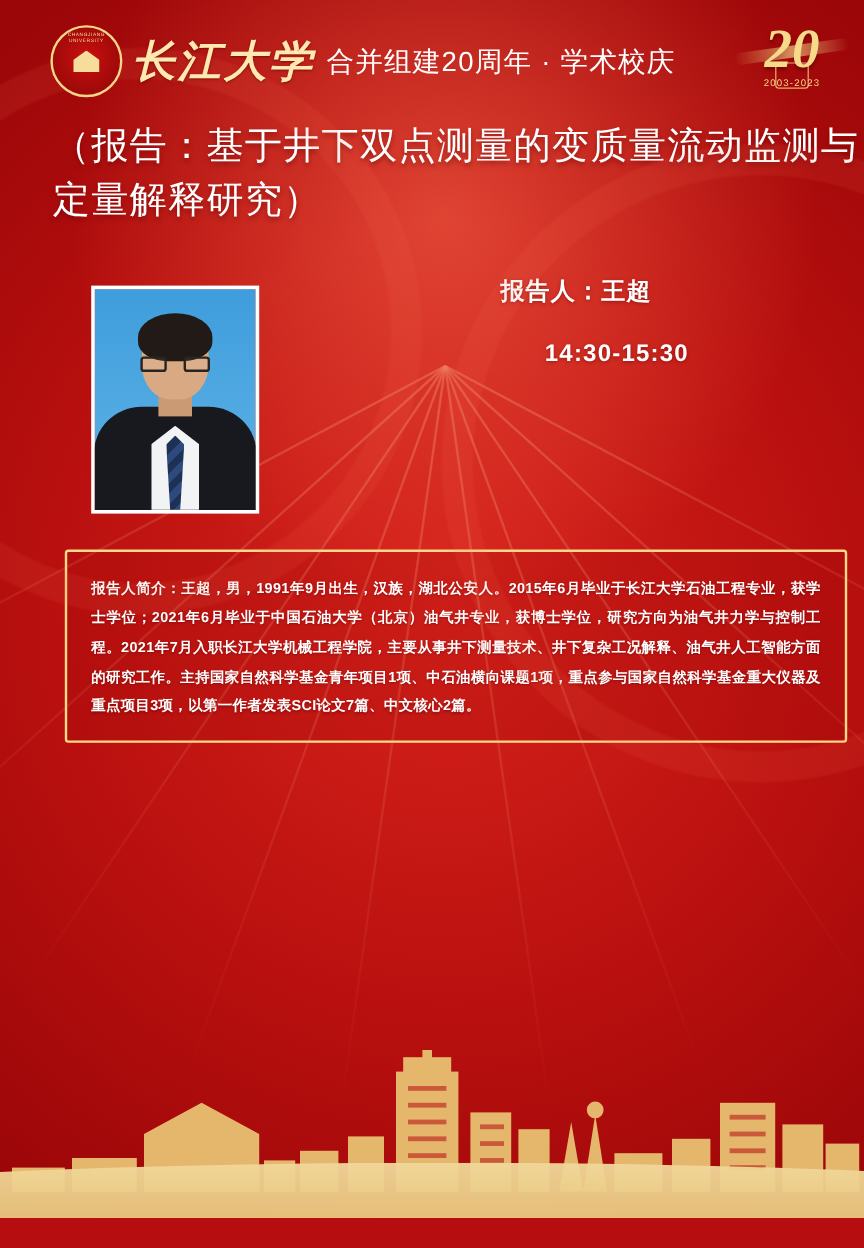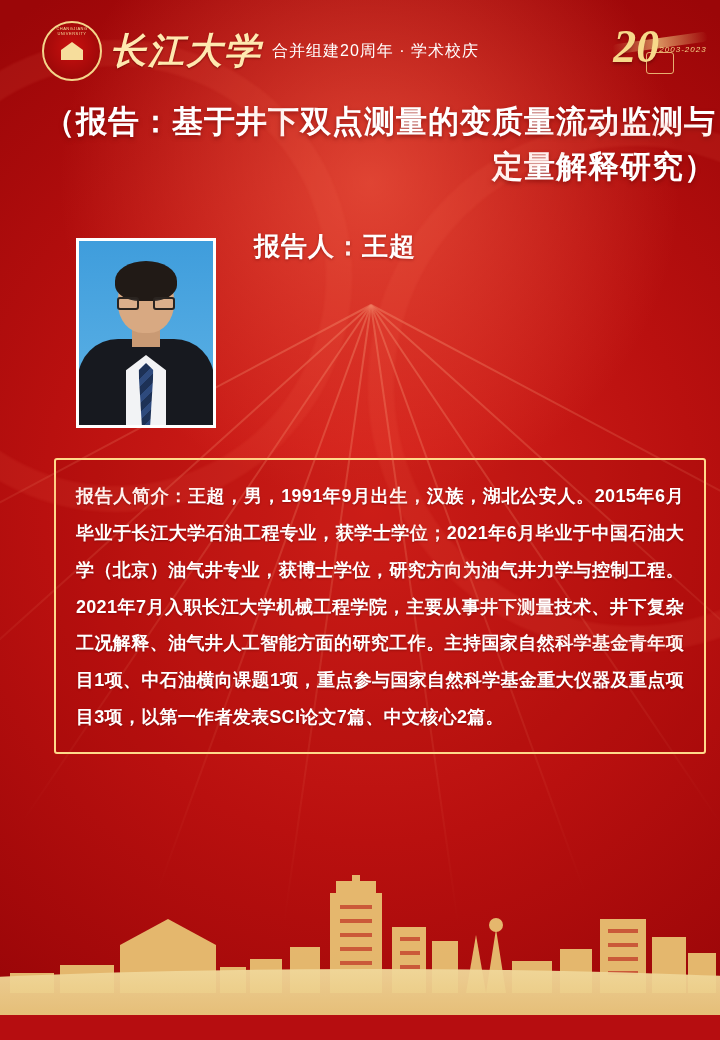--- a/index.html
+++ b/index.html
@@ -90,51 +90,50 @@
     font-size: 36px;
     font-weight: bold;
     font-style: italic;
     color: #ffe9b0;
     letter-spacing: 2px;
     text-shadow: 0 1px 2px rgba(90,0,0,0.6);
     line-height: 1;
     margin-right: 10px;
   }
   .anniv-text {
-    font-size: 16px;
+    font-size: 23px;
     color: #ffffff;
     letter-spacing: 1px;
     white-space: nowrap;
   }
   .badge20 {
     position: absolute;
     right: 24px;
     top: 8px;
     width: 112px;
     height: 78px;
     display: flex;
-    flex-direction: row;
+    flex-direction: column;
     align-items: center;
     justify-content: center;
   }
   .badge20 .num {
     font-family: "Liberation Serif", serif;
     font-size: 46px;
     font-weight: bold;
     font-style: italic;
     color: #f7d98a;
     line-height: 0.9;
     text-shadow: 0 2px 3px rgba(80,0,0,0.5);
   }
   .badge20 .sub {
     font-size: 8px;
     color: #f7d98a;
     letter-spacing: 1px;
     margin-top: 4px;
-    font-style: italic;
   }
   .badge20 .ribbon {
     position: absolute;
     left: 8px;
     top: 30px;
     width: 96px;
     height: 10px;
     background: linear-gradient(90deg, rgba(247,217,138,0.0), rgba(247,217,138,0.85), rgba(247,217,138,0.0));
     transform: rotate(-8deg);
     border-radius: 6px;
@@ -146,24 +145,24 @@
     width: 26px;
     height: 20px;
     border: 1px solid #f7d98a;
     border-radius: 3px;
     opacity: 0.8;
   }
 
   
   .title {
     margin: 8px 24px 16px 24px;
-    text-align: right;
+    text-align: left;
     color: #ffffff;
     font-size: 31px;
-    font-weight: bold;
+    font-weight: normal;
     line-height: 1.45;
     letter-spacing: 1px;
     text-shadow: 0 2px 4px rgba(100,0,0,0.55);
   }
 
   
   .info-wrap {
     display: flex;
     margin-top: 26px;
     padding: 0 34px;
@@ -263,26 +262,27 @@
     background: #c99a74;
   }
 
   .details {
     flex: 1;
     padding-left: 38px;
     padding-top: 16px;
     color: #ffffff;
   }
   .detail-row {
-    font-size: 26px;
+    font-size: 20px;
     font-weight: bold;
     line-height: 1.1;
     margin-bottom: 30px;
     letter-spacing: 1px;
     text-shadow: 0 1px 3px rgba(100,0,0,0.5);
+    text-align: center;
   }
   .detail-row.indent {
     padding-left: 68px;
     margin-bottom: 26px;
   }
   .detail-row.last {
     margin-bottom: 0;
     padding-left: 10px;
   }
 
@@ -290,21 +290,21 @@
   .bio-box {
     margin: 30px 34px 0 34px;
     border: 2px solid #ffd98a;
     border-radius: 3px;
     padding: 18px 20px 16px 20px;
     box-sizing: border-box;
     background: rgba(150,8,8,0.18);
   }
   .bio-text {
     color: #ffffff;
-    font-size: 18px;
+    font-size: 12px;
     font-weight: bold;
     line-height: 2.05;
     letter-spacing: 0.3px;
     text-align: justify;
     text-shadow: 0 1px 2px rgba(90,0,0,0.45);
   }
 
   
   .skyline {
     position: absolute;
@@ -369,20 +369,21 @@
       <div class="shirt"></div>
       <div class="tie"></div>
       <div class="neck"></div>
       <div class="head"></div>
       <div class="hair"></div>
       <div class="glasses"></div>
     </div>
 
     <div class="details">
       <div class="detail-row">报告人：王超</div>
+      <div class="detail-row indent">14:30-15:30</div>
     </div>
   </div>
 
   <div class="bio-box">
     <div class="bio-text">报告人简介：王超，男，1991年9月出生，汉族，湖北公安人。2015年6月毕业于长江大学石油工程专业，获学士学位；2021年6月毕业于中国石油大学（北京）油气井专业，获博士学位，研究方向为油气井力学与控制工程。2021年7月入职长江大学机械工程学院，主要从事井下测量技术、井下复杂工况解释、油气井人工智能方面的研究工作。主持国家自然科学基金青年项目1项、中石油横向课题1项，重点参与国家自然科学基金重大仪器及重点项目3项，以第一作者发表SCI论文7篇、中文核心2篇。</div>
   </div>
 
   <div class="skyline">
     <svg width="720" height="140" viewBox="0 0 720 140" xmlns="http://www.w3.org/2000/svg">
       <g fill="#e8c173" opacity="0.95">

